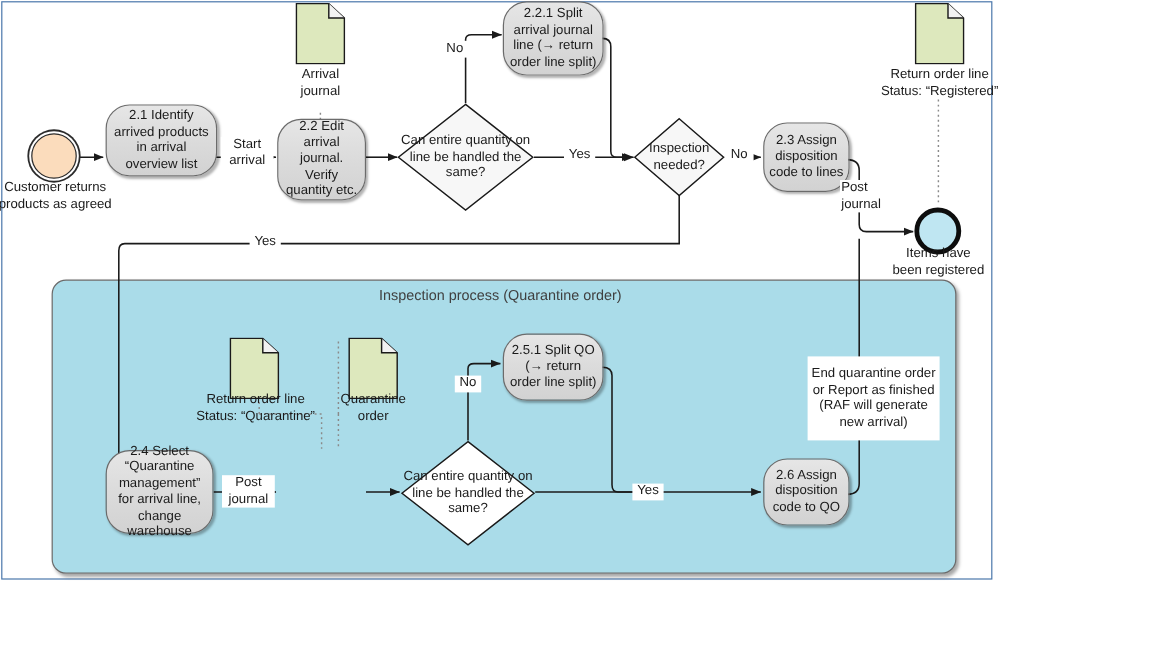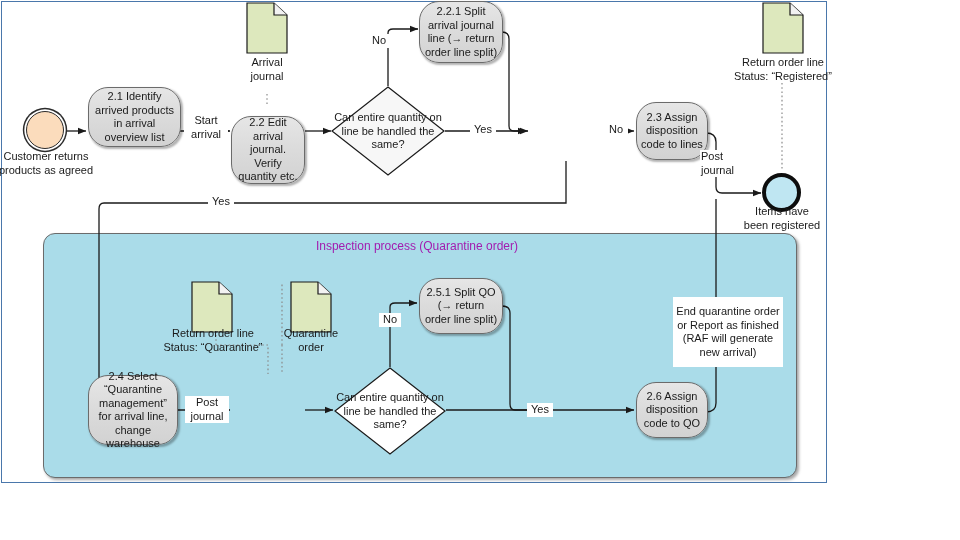--- a/index.html
+++ b/index.html
@@ -124,21 +124,21 @@
     background: #aadce9;
     border: 1.3px solid #6b6b6b;
     border-radius: 12px;
     box-shadow: 2px 2px 3px rgba(0,0,0,0.35);
   }
   #pool-title {
     position: absolute;
     right: 278px;
     top: 5px;
     font-size: 12px;
-    color: #a21caf;
+    color: #404040;
     white-space: nowrap;
   }
 </style>
 </head>
 <body>
 
 <div id="canvas">
 
   <div id="page-border"></div>
 
@@ -198,21 +198,21 @@
 products as agreed</div>
 
   <div class="event end" style="left:762px; top:173px; width:39px; height:39px;"></div>
   <div class="lbl" style="left:732px; top:205px; width:100px;">Items have
 been registered</div>
 
   <div class="task" style="left:88px; top:87px; width:93px; height:60px;">2.1 Identify arrived
 products in arrival
 overview list</div>
 
-  <div class="task" style="left:231px; top:99px; width:74px; height:68px;margin-top:17px;">2.2  Edit
+  <div class="task" style="left:231px; top:99px; width:74px; height:68px;">2.2  Edit
 arrival journal.
 Verify quantity
 etc.</div>
 
   <div class="task" style="left:419px; top:1px; width:84px; height:62px;">2.2.1 Split
 arrival journal
 line (→ return
 order line split)</div>
 
   <div class="task" style="left:636px; top:102px; width:72px; height:58px;">2.3 Assign
@@ -236,20 +236,27 @@
 
   <div class="gw" style="left:331px; top:86px; width:114px; height:90px;">
     <svg class="shape" viewBox="0 0 114 90" preserveAspectRatio="none">
       <polygon points="57,1 113,45 57,89 1,45" fill="#f7f7f7" stroke="#1a1a1a" stroke-width="1.2"></polygon>
     </svg>
     <div class="gwlabel">Can entire quantity
 on line be handled
 the same?</div>
   </div>
 
+  <div class="gw" style="left:528px; top:98px; width:76px; height:66px;">
+    <svg class="shape" viewBox="0 0 76 66" preserveAspectRatio="none">
+      <polygon points="38,1 75,33 38,65 1,33" fill="#f7f7f7" stroke="#1a1a1a" stroke-width="1.2"></polygon>
+    </svg>
+    <div class="gwlabel">Inspection
+needed?</div>
+  </div>
 
   <div class="gw" style="left:334px; top:367px; width:112px; height:88px;">
     <svg class="shape" viewBox="0 0 112 88" preserveAspectRatio="none">
       <polygon points="56,1 111,44 56,87 1,44" fill="#ffffff" stroke="#1a1a1a" stroke-width="1.2"></polygon>
     </svg>
     <div class="gwlabel">Can entire quantity
 on line be handled
 the same?</div>
   </div>
 

